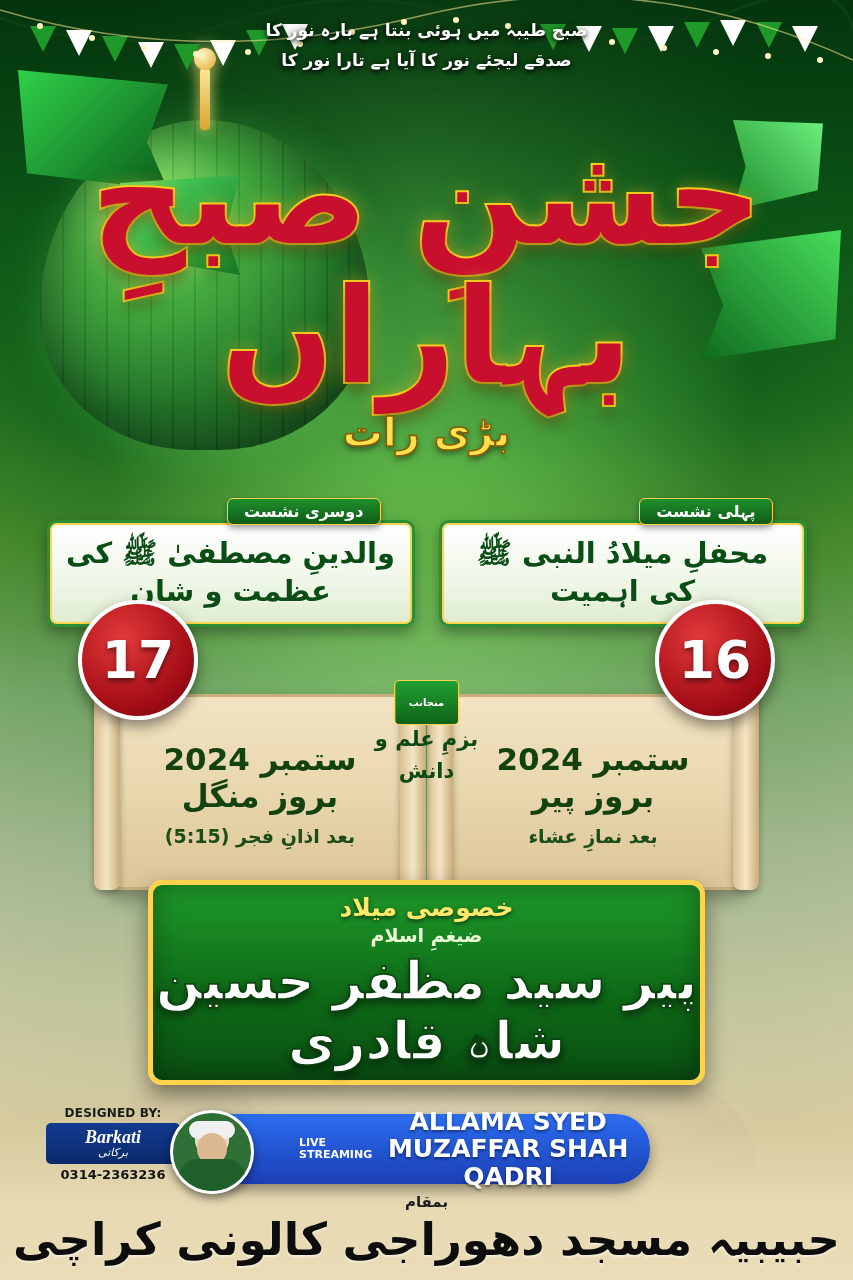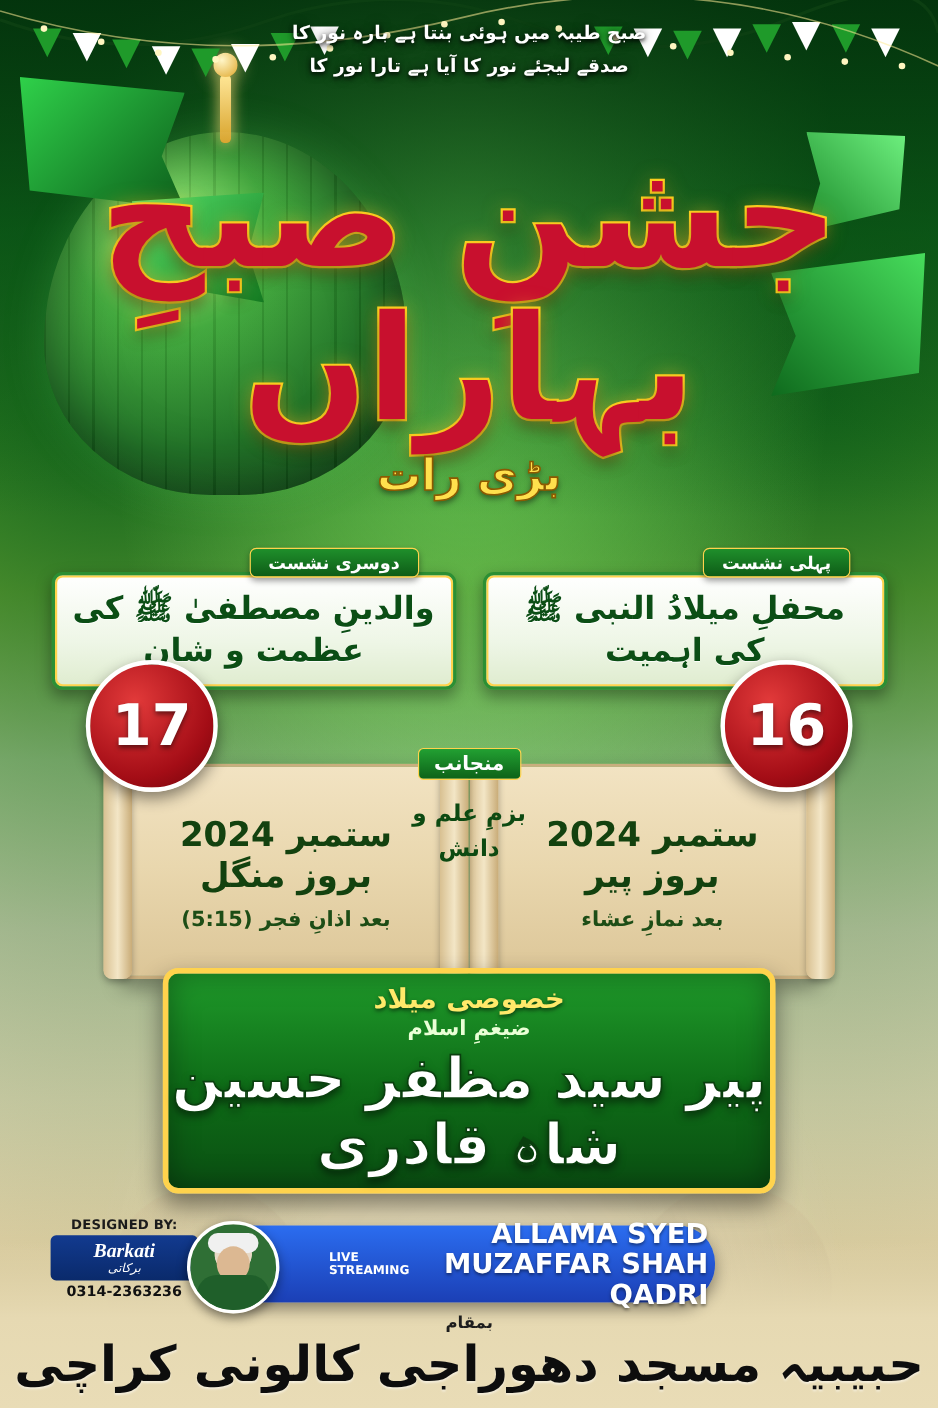--- a/index.html
+++ b/index.html
@@ -180,21 +180,21 @@
   .daybadge.r{right:78px;}
   .daybadge.l{left:78px;}
   .middle-note{
     position:absolute;left:50%;top:84px;transform:translateX(-50%);
     width:150px;text-align:center;direction:rtl;color:#0d4a12;
     font-size:21px;font-weight:700;line-height:1.5;
   }
   .middle-tag{
     position:absolute;left:50%;top:40px;transform:translateX(-50%);
     background:linear-gradient(180deg,#22a032,#0d6218);
-    color:#fff;font-size:18px;font-weight:700;padding:3px 14px;border-radius:5px;
+    color:#fff;font-size:10px;font-weight:700;padding:16px 14px;border-radius:5px;
     border:1.5px solid #ffd34d;direction:rtl;
   }
 
   
   .speaker{
     position:absolute;top:880px;left:148px;right:148px;height:195px;
     background:linear-gradient(180deg,#1f9a2a 0%, #0e6b17 55%, #0a4f12 100%);
     border:5px solid #ffd34d;
     border-radius:14px;
     box-shadow:0 10px 22px rgba(0,0,0,.45), inset 0 0 28px rgba(0,0,0,.35);
@@ -253,21 +253,21 @@
     position:absolute;left:50%;bottom:0;transform:translateX(-50%);
     width:66px;height:32px;border-radius:18px 18px 0 0;background:#1f5f2a;
   }
   .live .fb{
     margin-left:6px;margin-right:78px;width:26px;height:26px;border-radius:50%;
     background:#1877f2;border:2px solid #fff;color:#fff;font-weight:700;font-size:17px;
     display:flex;align-items:center;justify-content:center;flex:0 0 auto;
   }
   .live .livetxt{color:#fff;font-size:11px;font-weight:700;line-height:1.05;margin-left:5px;flex:0 0 auto;}
   .live .who{
-    flex:1;text-align:right;color:#fff;font-weight:700;font-size:25px;line-height:1.1;
+    flex:1;text-align:center;color:#fff;font-weight:700;font-size:25px;line-height:1.1;
     text-shadow:0 2px 3px rgba(0,0,0,.45);padding-right:6px;
   }
 
   
   .footer{
     position:absolute;left:0;right:0;bottom:14px;text-align:center;direction:rtl;
   }
   .footer .fsmall{
     font-size:15px;font-weight:700;color:#1d1d1d;margin-bottom:2px;
   }

